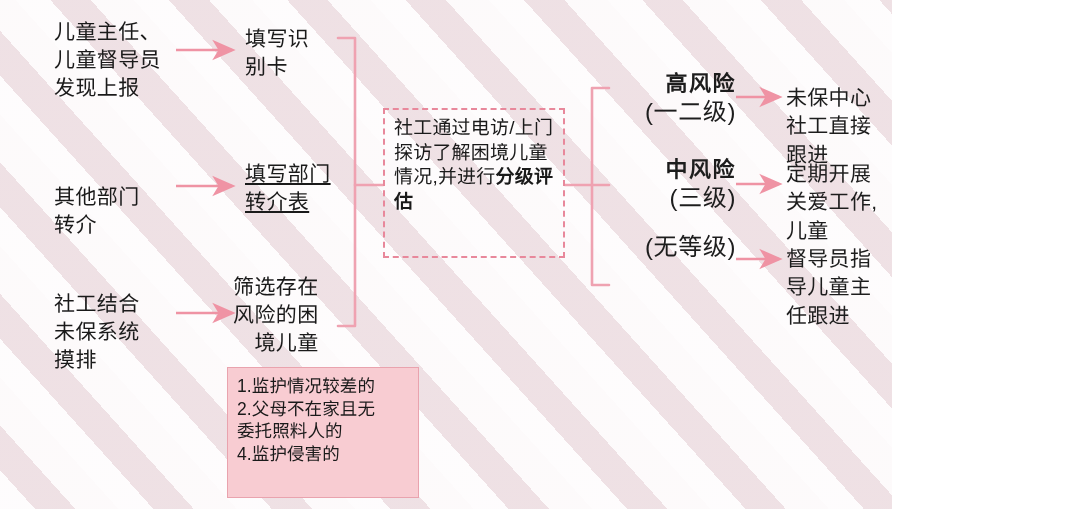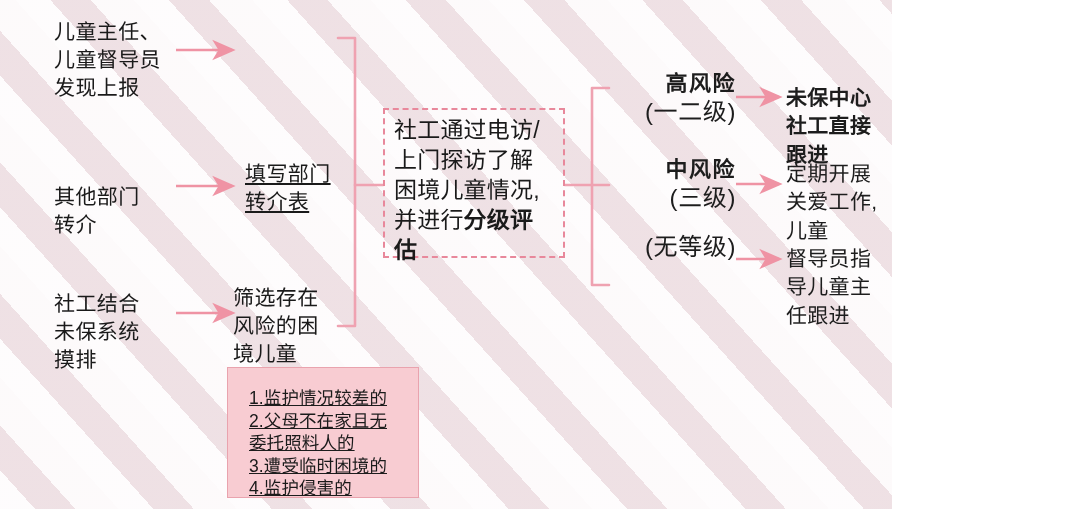--- a/index.html
+++ b/index.html
@@ -58,21 +58,21 @@
   
   #assess-box {
     position: absolute;
     left: 383px;
     top: 108px;
     width: 182px;
     height: 150px;
     box-sizing: border-box;
     border: 2px dashed #e8889b;
     padding: 6px 7px 4px 9px;
-    font-size: 23px;
+    font-size: 19px;
     line-height: 1.3;
     color: #1a1a1a;
     letter-spacing: 0.2px;
   }
   #assess-box .em { font-weight: 700; }
 
   
   .risk {
     position: absolute;
     text-align: right;
@@ -110,23 +110,22 @@
     top: 367px;
     width: 192px;
     height: 131px;
     box-sizing: border-box;
     background: #f8ccd2;
     border: 1.5px solid #e9a3ae;
     padding: 7px 6px 4px 9px;
   }
   #criteria-box ol {
     list-style: none;
-    margin: 12px;
+    margin: 0;
     padding: 0;
-    text-decoration: underline;
   }
   #criteria-box li {
     font-size: 17.5px;
     line-height: 1.29;
     letter-spacing: 0.1px;
     color: #1a1a1a;
     white-space: pre-line;
   }
 </style>
 </head>
@@ -177,25 +176,27 @@
 儿童督导员
 发现上报</div>
 
   <div class="node src" style="left:54px; top:160px;margin-top:23px;">其他部门
 转介</div>
 
   <div class="node src" style="left:54px; top:290px;">社工结合
 未保系统
 摸排</div>
 
+  <div class="node step" style="left:245px; top:25px;">填写识
+别卡</div>
 
   <div class="node step" style="left:245px; top:160px;text-decoration:underline;">填写部门
 转介表</div>
 
-  <div class="node step" style="left:233px; top:284px;">筛选存在
+  <div class="node step" style="left:233px; top:273px;text-align:right;">筛选存在
 风险的困
 境儿童</div>
 
   <div id="assess-box">
     <span>社工通过电访/上门探访了解困境儿童情况,并进行</span><span class="em">分级评估</span>
   </div>
 
   <div class="risk" style="left:586px; top:71px;">
     <span class="risk-title">高风险</span>
     <span class="risk-sub">(一二级)</span>
@@ -203,29 +204,28 @@
 
   <div class="risk" style="left:586px; top:157px;">
     <span class="risk-title">中风险</span>
     <span class="risk-sub">(三级)</span>
   </div>
 
   <div class="risk" style="left:586px; top:232px;">
     <span class="risk-sub">(无等级)</span>
   </div>
 
-  <div class="outcome" style="left:786px; top:84px;font-weight:bold;">未保中心社工直接跟进</div>
+  <div class="outcome" style="left:786px; top:84px;">未保中心社工直接跟进</div>
 
   <div class="outcome" style="left:786px; top:160px;">定期开展关爱工作,儿童
 督导员指导儿童主任跟进</div>
 
 
   <div id="criteria-box">
     <ol>
       <li>1.监护情况较差的</li>
       <li>2.父母不在家且无
 委托照料人的</li>
-      <li>3.遭受临时困境的</li>
       <li>4.监护侵害的</li>
     </ol>
   </div>
 
 </div>
 
 </body></html>

